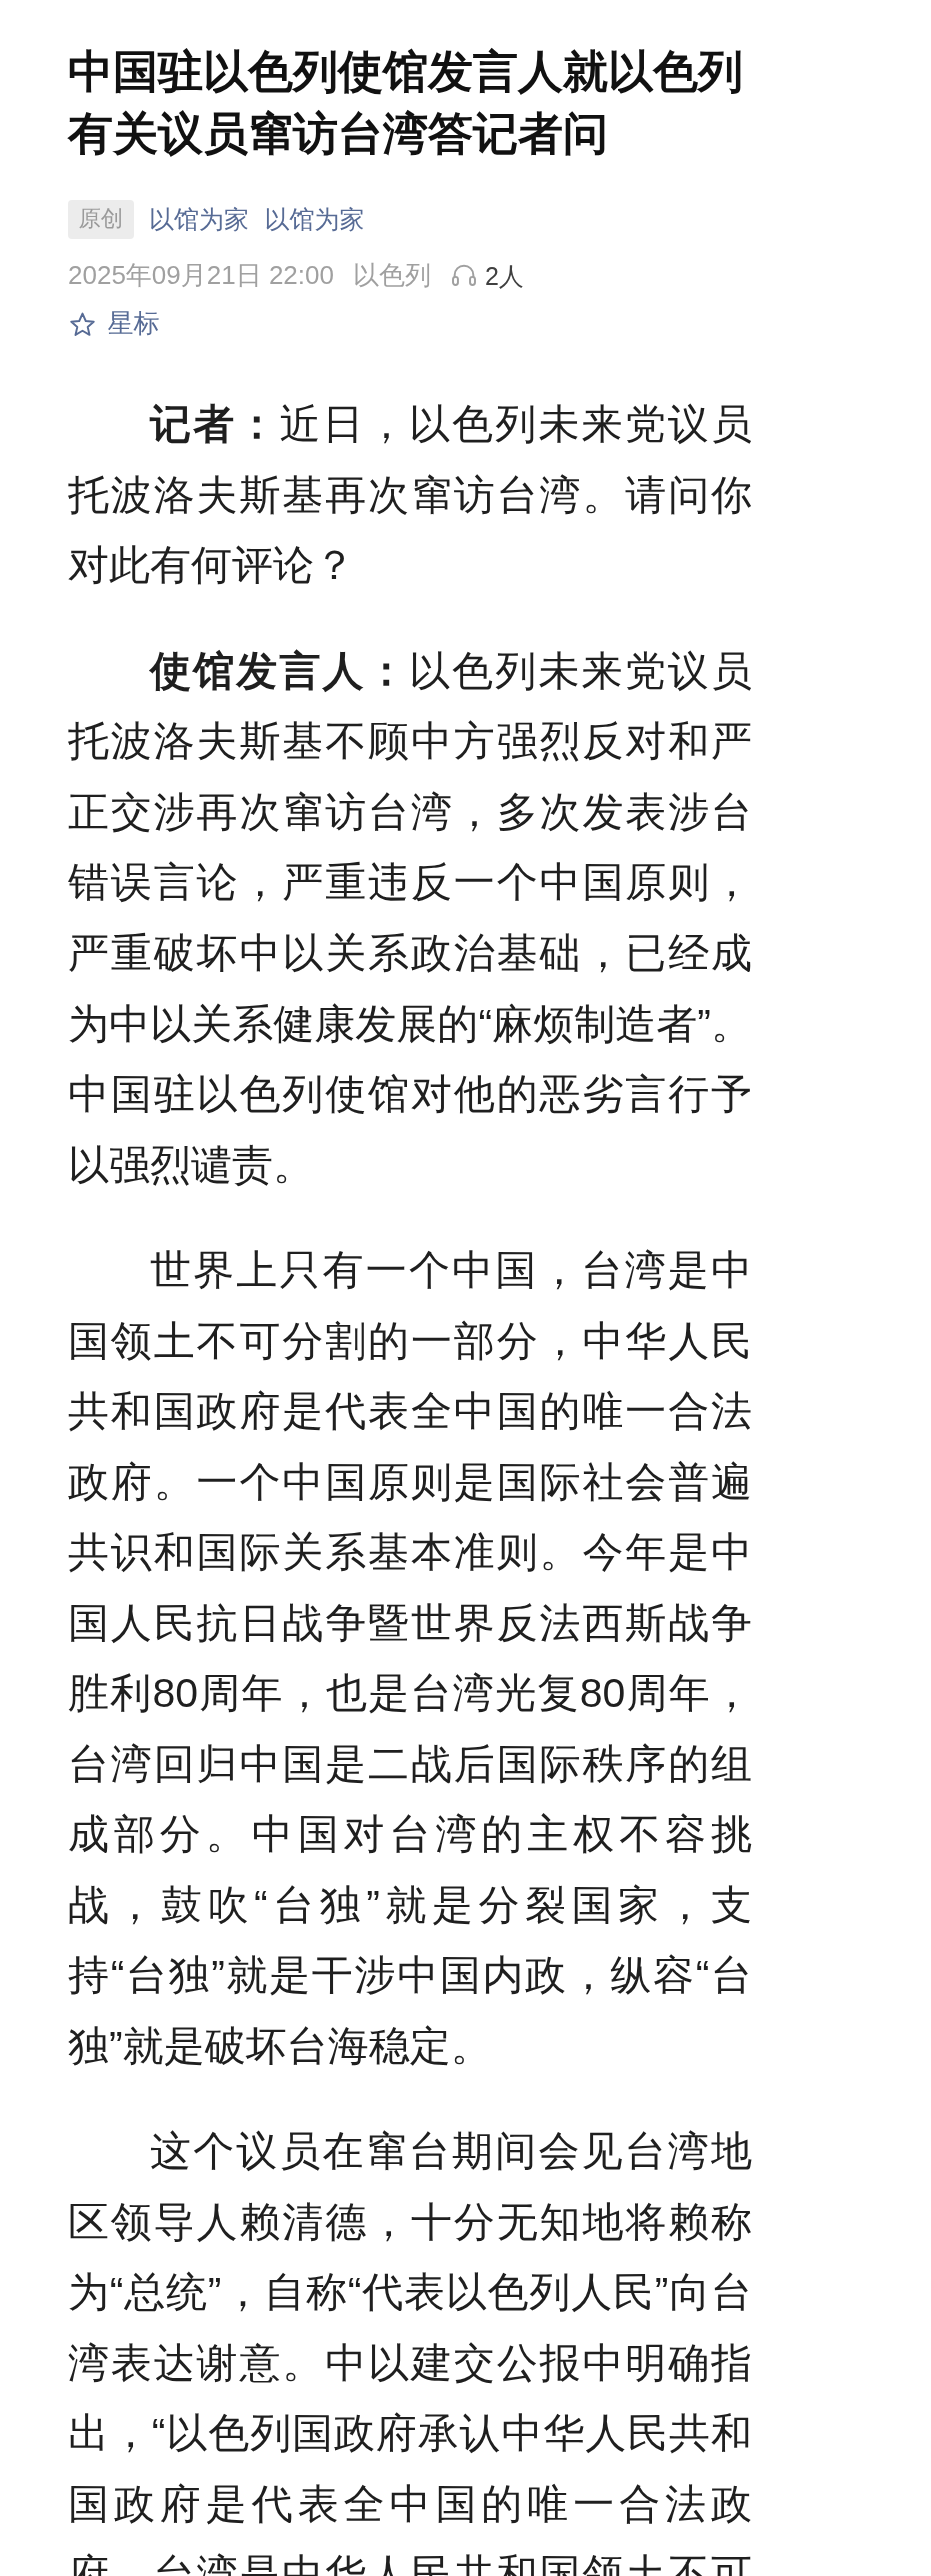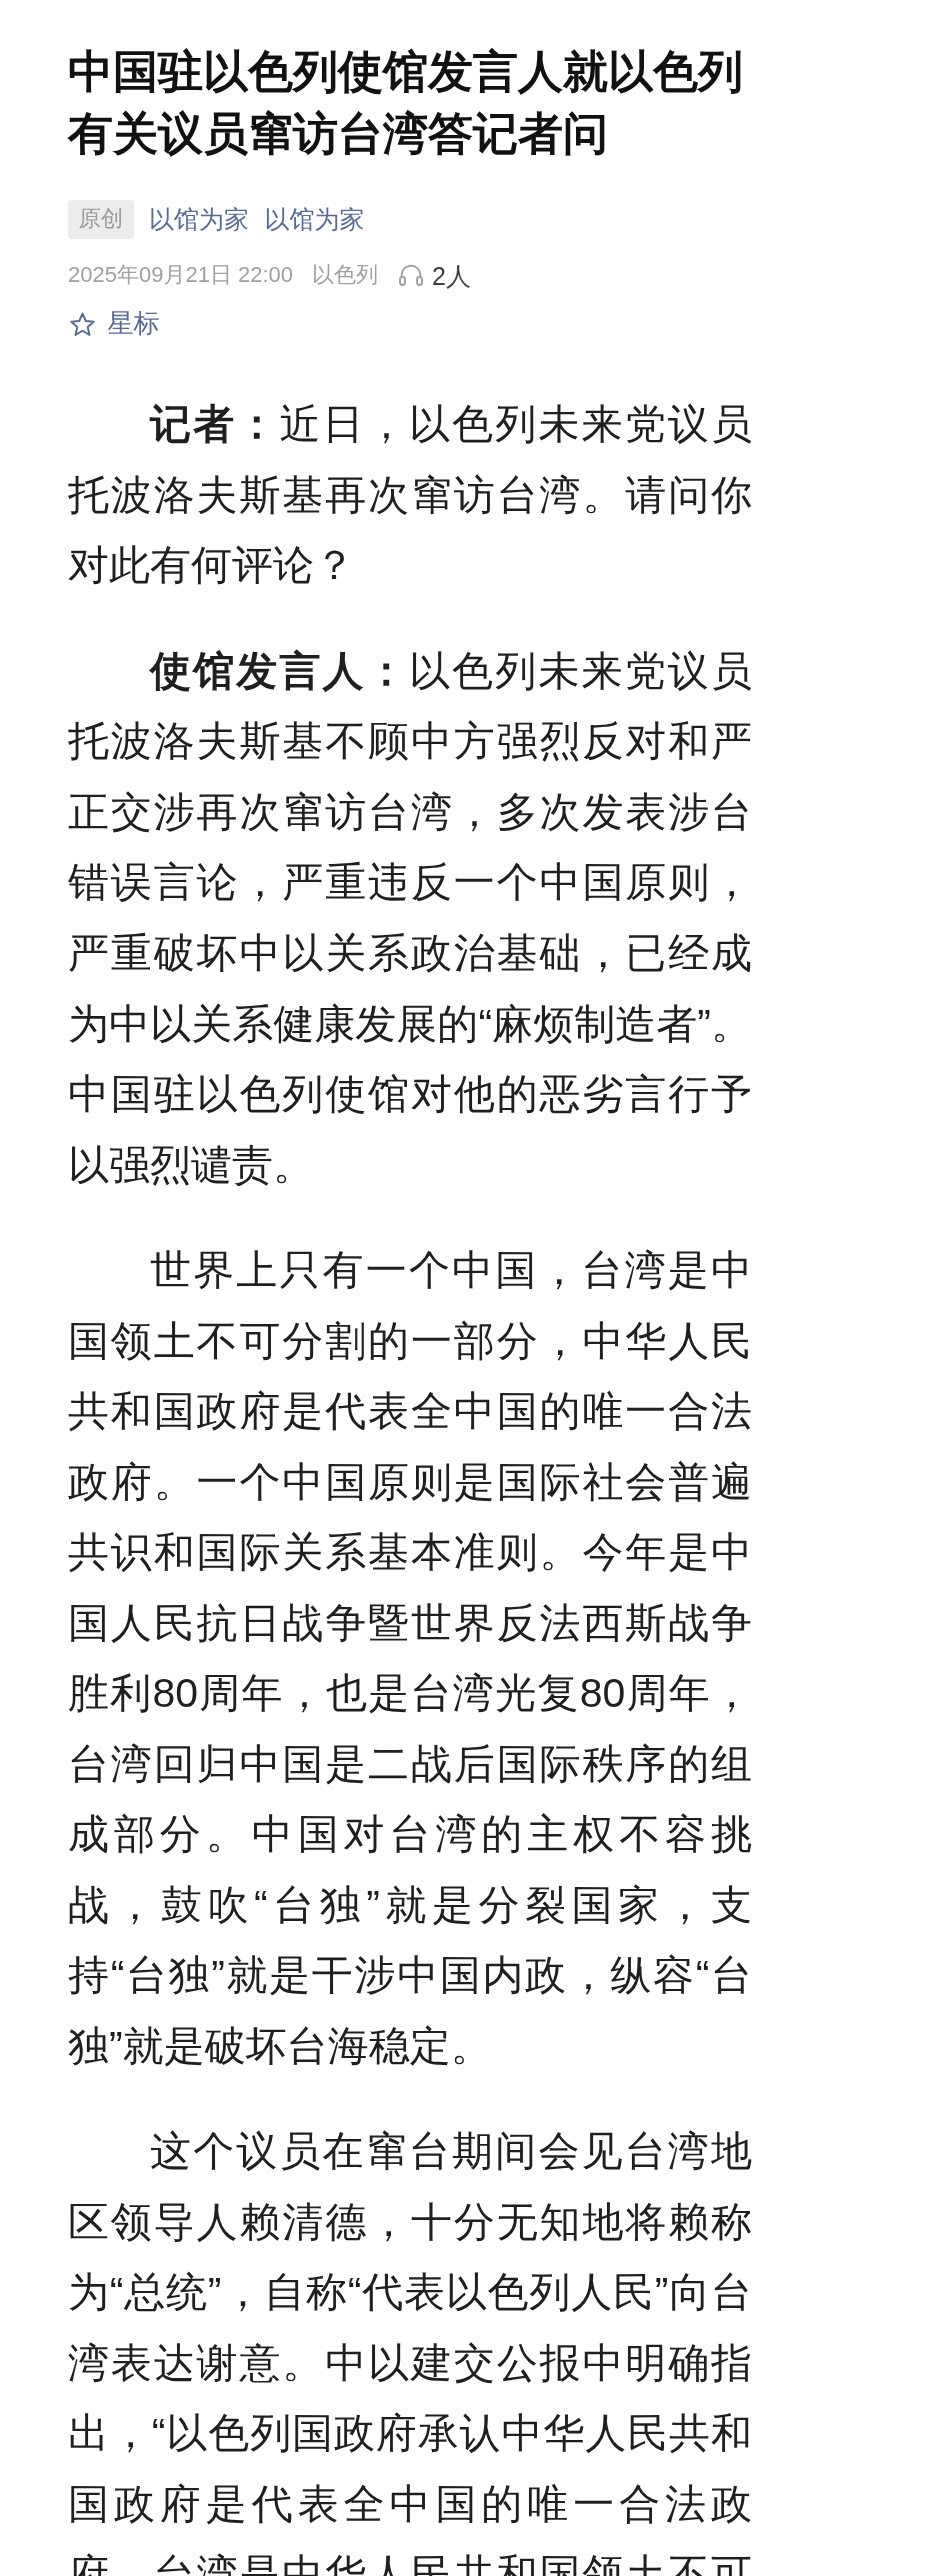--- a/index.html
+++ b/index.html
@@ -51,21 +51,21 @@
   }
   .meta-line2 {
     display: flex;
     align-items: center;
     flex-wrap: wrap;
     gap: 19px;
     margin-bottom: 21px;
   }
   .meta-grey {
     color: #a0a0a0;
-    font-size: 22px;
+    font-size: 26px;
     line-height: 1;
   }
   .listen-group {
     display: flex;
     align-items: flex-end;
     gap: 7px;
     color: #404040;
     font-size: 25px;
     line-height: 1;
   }

